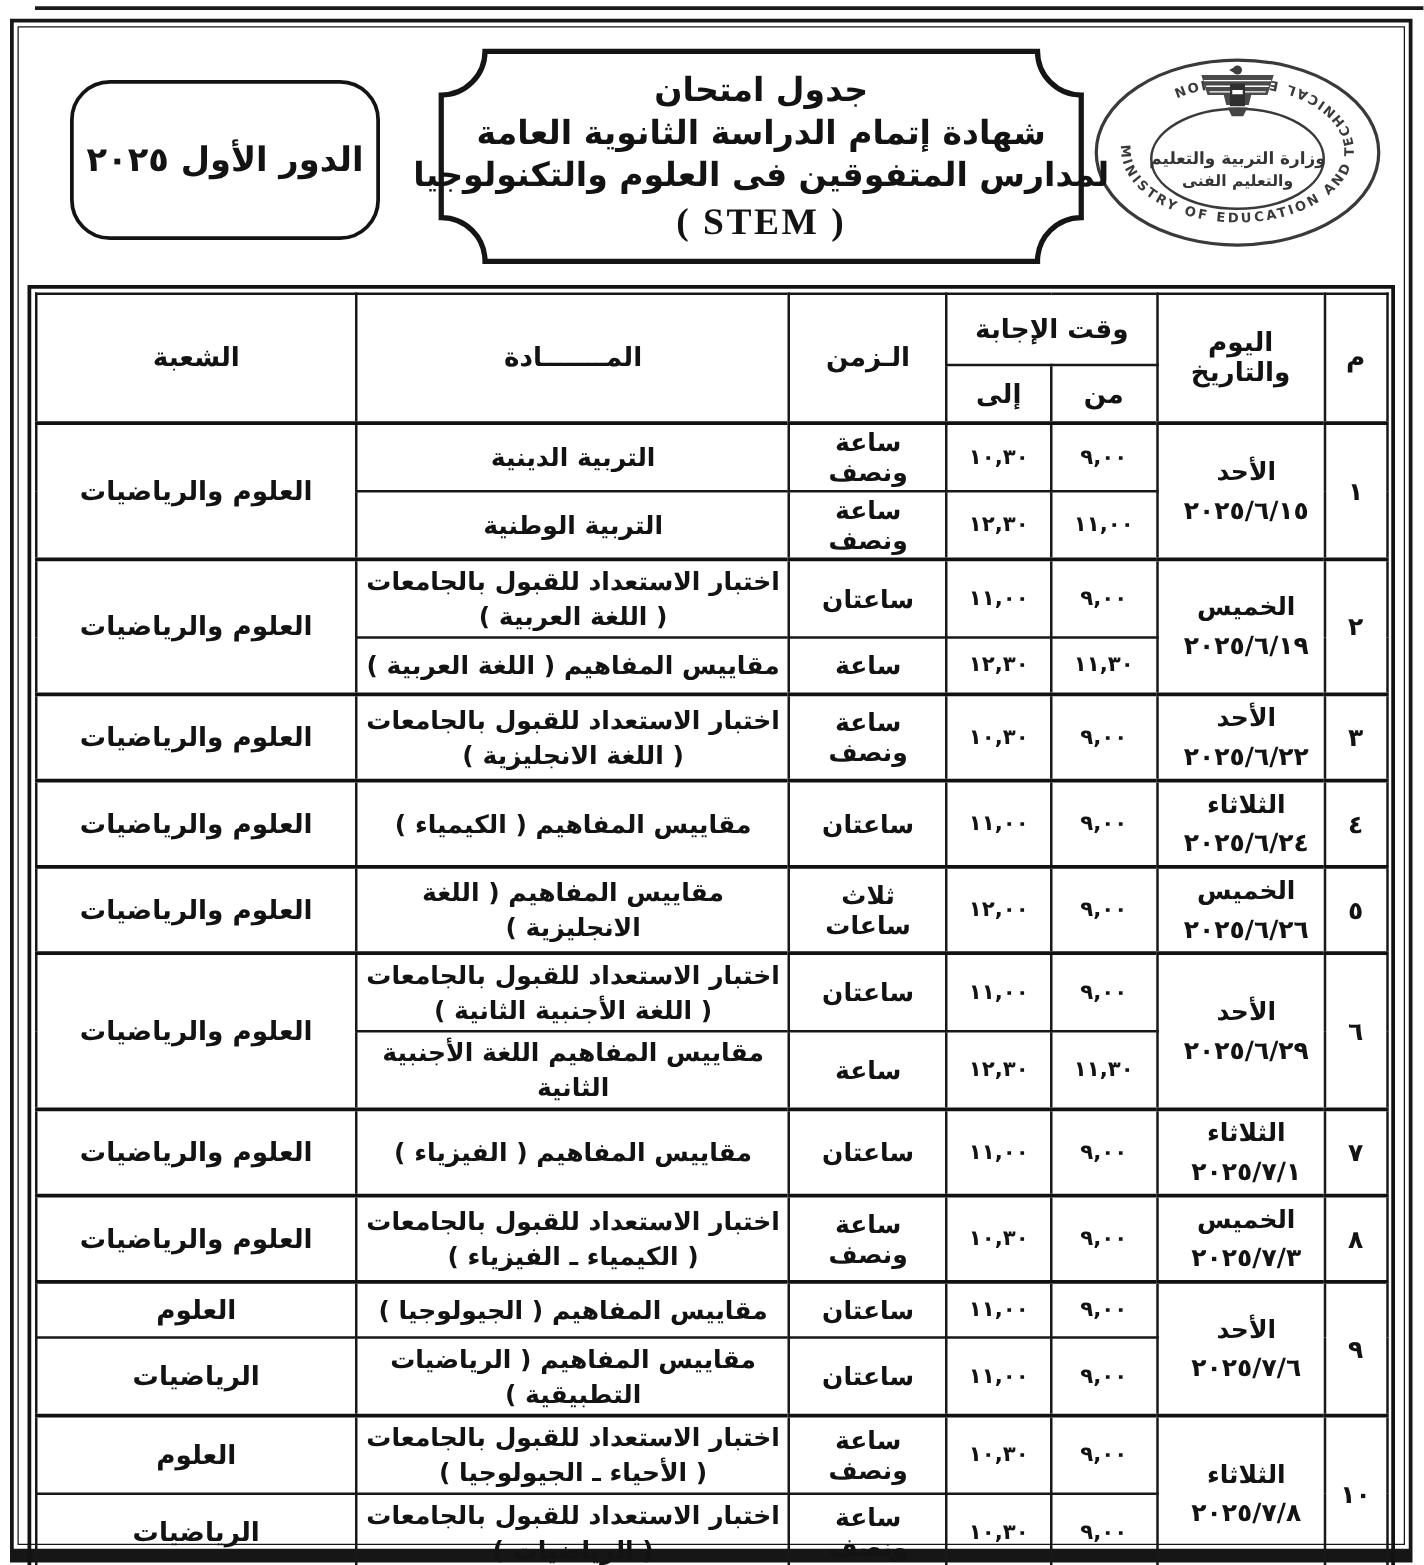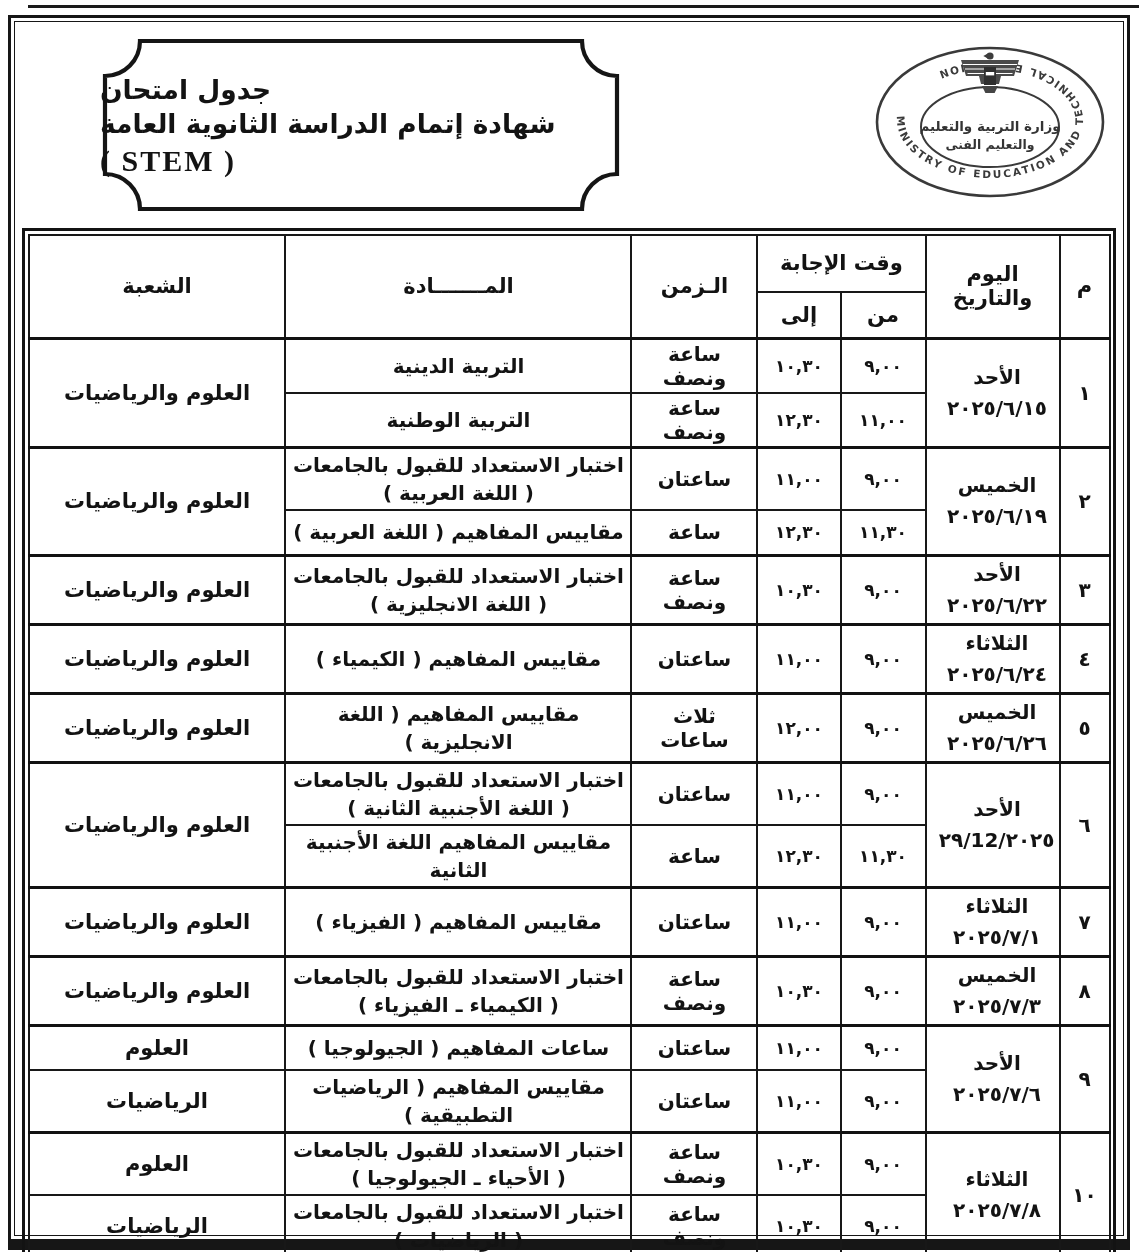--- a/index.html
+++ b/index.html
@@ -15,21 +15,21 @@
 
   
   .header-band { display:flex; align-items:flex-start; height:200px; padding:6px 8px 0 36px; }
   .round-box { flex:0 0 auto; width:248px; height:128px; margin-top:32px;
                border:3.5px solid #131313; border-radius:32px;
                display:flex; align-items:center; justify-content:center;
                direction:rtl; font-size:27px; font-weight:700; }
   .plaque { position:relative; flex:0 0 auto; width:522px; height:178px; margin:4px 0 0 44px; }
   .plaque svg.border-svg { position:absolute; inset:0; }
   .plaque-text { position:absolute; inset:0; display:flex; flex-direction:column;
-                 align-items:flex-end; justify-content:center; direction:rtl;
+                 align-items:center; justify-content:center; direction:rtl;
                  font-weight:700; text-align:center; padding-top:2px; }
   .plaque-line { font-size:26.5px; line-height:1.3; white-space:nowrap; }
   .stem-line { font-family:"Liberation Serif",serif; font-size:30px; direction:ltr;
                letter-spacing:2px; line-height:1.25; }
   .seal { flex:0 0 auto; width:240px; height:160px; margin:10px 0 0 auto; }
 
   
   .table-wrap { margin:2px 2px 0; border:3.5px solid #131313; padding:2.5px; }
   table { width:100%; border-collapse:collapse; direction:rtl; table-layout:fixed; }
   th, td { border:2px solid #181818; text-align:center; vertical-align:middle;
@@ -50,28 +50,32 @@
 <body>
 
 <div class="page">
   <div class="top-rule"></div>
 
   <div class="frame">
     <div class="frame-inner">
 
       <div class="header-band">
 
+        <div class="round-box">
+          <span>الدور الأول ٢٠٢٥</span>
+        </div>
 
         <div class="plaque">
           <svg class="border-svg" viewBox="0 0 522 178">
             <path d="M 40,5 H 482 A 35,35 0 0 0 517,40 V 138 A 35,35 0 0 0 482,173 H 40 A 35,35 0 0 0 5,138 V 40 A 35,35 0 0 0 40,5 Z" fill="none" stroke="#151515" stroke-width="4.2"></path>
           </svg>
           <div class="plaque-text">
             <div class="plaque-line">جدول امتحان</div>
             <div class="plaque-line">شهادة إتمام الدراسة الثانوية العامة</div>
+            <div class="plaque-line">لمدارس المتفوقين فى العلوم والتكنولوجيا</div>
             <div class="plaque-line stem-line">( STEM )</div>
           </div>
         </div>
 
         <div class="seal">
           <svg viewBox="-120 -80 240 160" width="240" height="160">
             <ellipse cx="0" cy="0" rx="113" ry="74" fill="none" stroke="#3a3a3a" stroke-width="2.6"></ellipse>
             <ellipse cx="0" cy="5" rx="69" ry="40" fill="none" stroke="#3a3a3a" stroke-width="2"></ellipse>
             <defs>
               <path id="ringPath" d="M -92.5,-8 A 93,58 0 1 0 92.5,-8 A 93,58 0 0 0 -92.5,-8" fill="none"></path>
@@ -190,21 +194,21 @@
                 <td class="time">٩,٠٠</td>
                 <td class="time">١٢,٠٠</td>
                 <td class="dur">ثلاث ساعات</td>
                 <td class="subject">مقاييس المفاهيم ( اللغة الانجليزية )</td>
                 <td class="section" rowspan="1">العلوم والرياضيات</td>
               </tr>
               <tr class="group-start">
                 <td class="num" rowspan="2">٦</td>
                 <td class="day" rowspan="2">
                   <div>الأحد</div>
-                  <div>٢٠٢٥/12/٢٩</div>
+                  <div>٢٠٢٥/٦/٢٩</div>
                 </td>
                 <td class="time">٩,٠٠</td>
                 <td class="time">١١,٠٠</td>
                 <td class="dur">ساعتان</td>
                 <td class="subject">اختبار الاستعداد للقبول بالجامعات
 ( اللغة الأجنبية الثانية )</td>
                 <td class="section" rowspan="2">العلوم والرياضيات</td>
               </tr>
               <tr>
                 <td class="time">١١,٣٠</td>
@@ -239,21 +243,21 @@
               </tr>
               <tr class="group-start">
                 <td class="num" rowspan="2">٩</td>
                 <td class="day" rowspan="2">
                   <div>الأحد</div>
                   <div>٢٠٢٥/٧/٦</div>
                 </td>
                 <td class="time">٩,٠٠</td>
                 <td class="time">١١,٠٠</td>
                 <td class="dur">ساعتان</td>
-                <td class="subject">ساعات المفاهيم ( الجيولوجيا )</td>
+                <td class="subject">مقاييس المفاهيم ( الجيولوجيا )</td>
                 <td class="section">العلوم</td>
               </tr>
               <tr>
                 <td class="time">٩,٠٠</td>
                 <td class="time">١١,٠٠</td>
                 <td class="dur">ساعتان</td>
                 <td class="subject">مقاييس المفاهيم ( الرياضيات التطبيقية )</td>
                 <td class="section">الرياضيات</td>
               </tr>
               <tr class="group-start">

